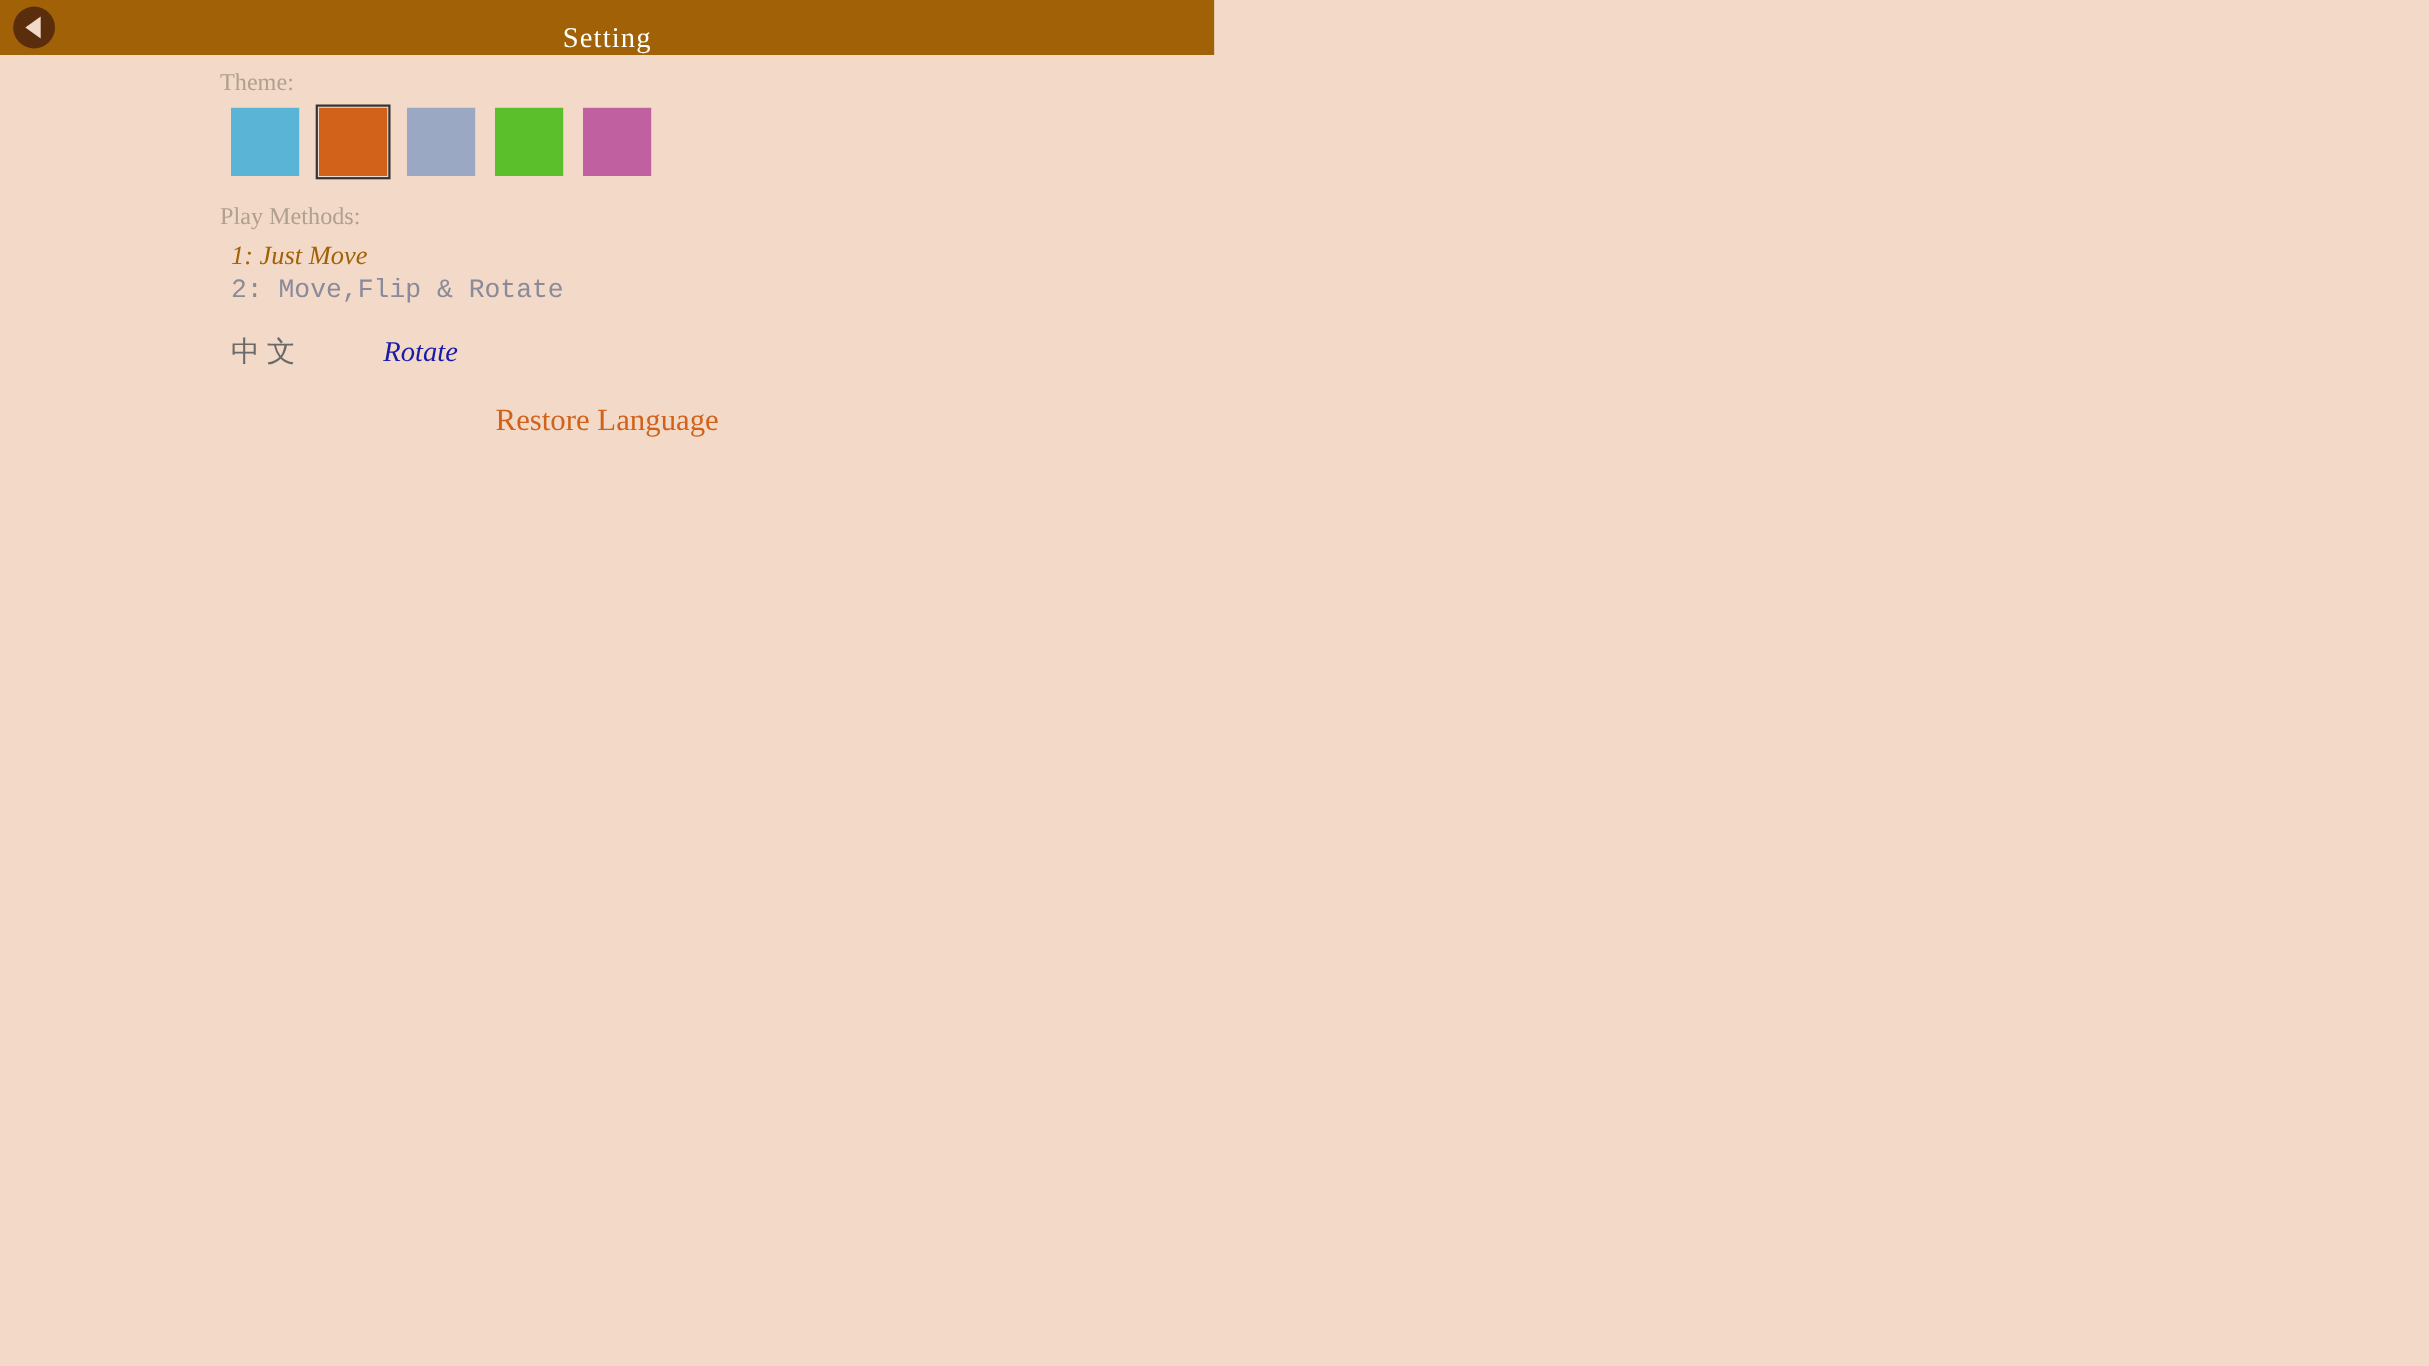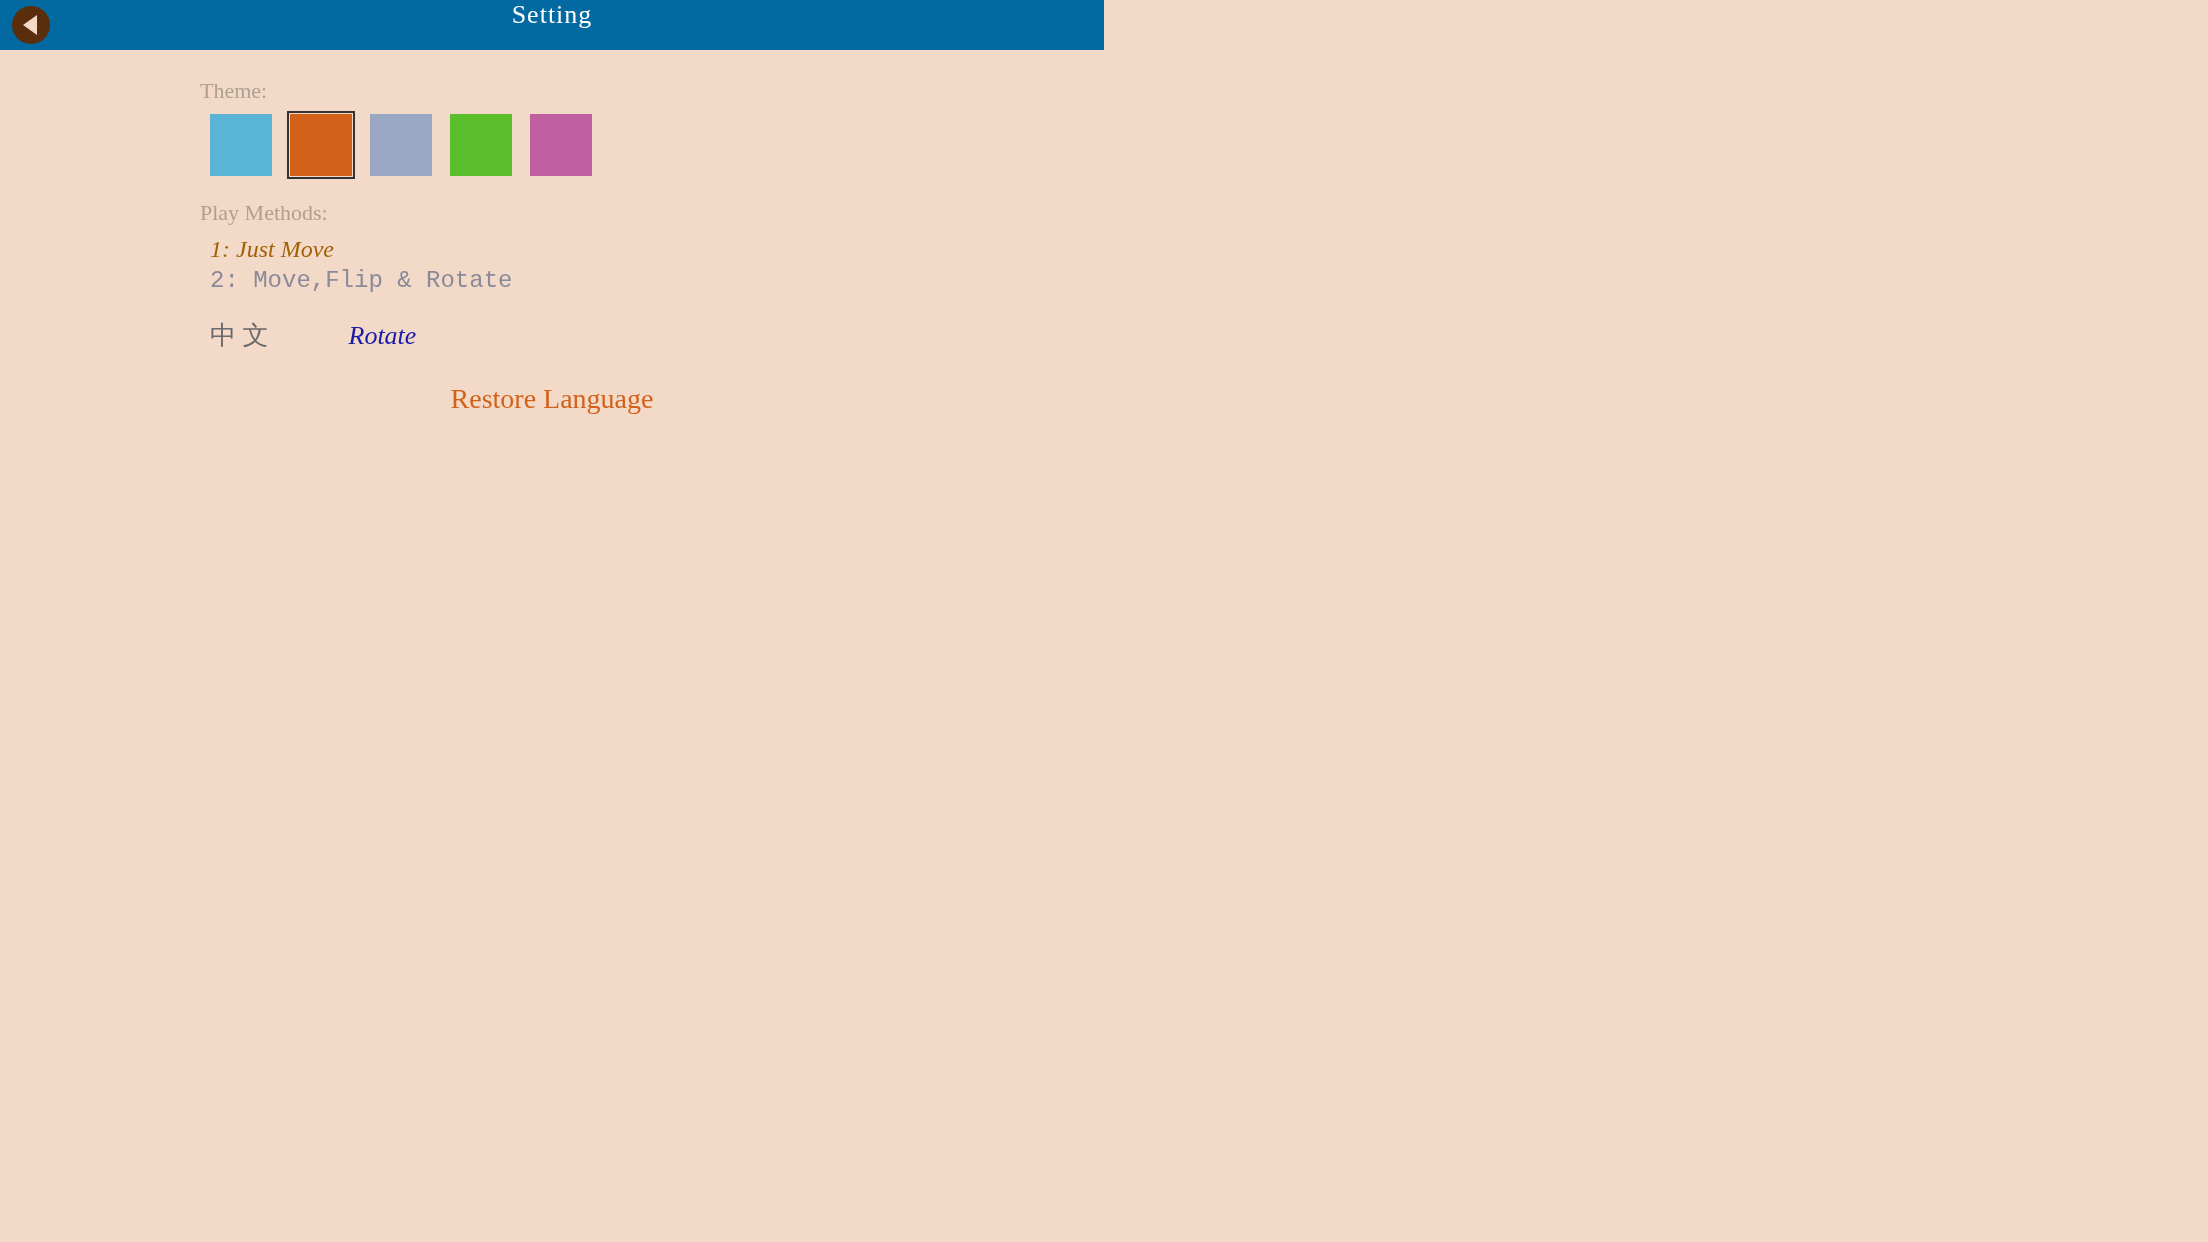--- a/index.html
+++ b/index.html
@@ -12,23 +12,23 @@
       width: 1104px;
       height: 621px;
       font-family: 'Georgia', serif;
       background-color: #f2d9c8;
       overflow: hidden;
     }
 
     .header {
       width: 100%;
       height: 50px;
-      background-color: #0369a1;
+      background-color: #a16207;
       display: flex;
-      align-items: flex-start;
+      align-items: flex-end;
       justify-content: center;
       position: relative;
     }
 
     .back-button {
       position: absolute;
       left: 12px;
       top: 50%;
       transform: translateY(-50%);
       width: 38px;
@@ -53,21 +53,21 @@
 
     .header-title {
       color: white;
       font-size: 26px;
       font-weight: normal;
       font-family: 'Georgia', serif;
       letter-spacing: 1px;
     }
 
     .content {
-      padding: 28px 200px;
+      padding: 12px 200px;
     }
 
     .section-label {
       color: #b0a090;
       font-size: 22px;
       font-family: 'Georgia', serif;
       margin-bottom: 10px;
     }
 
     .theme-section {

